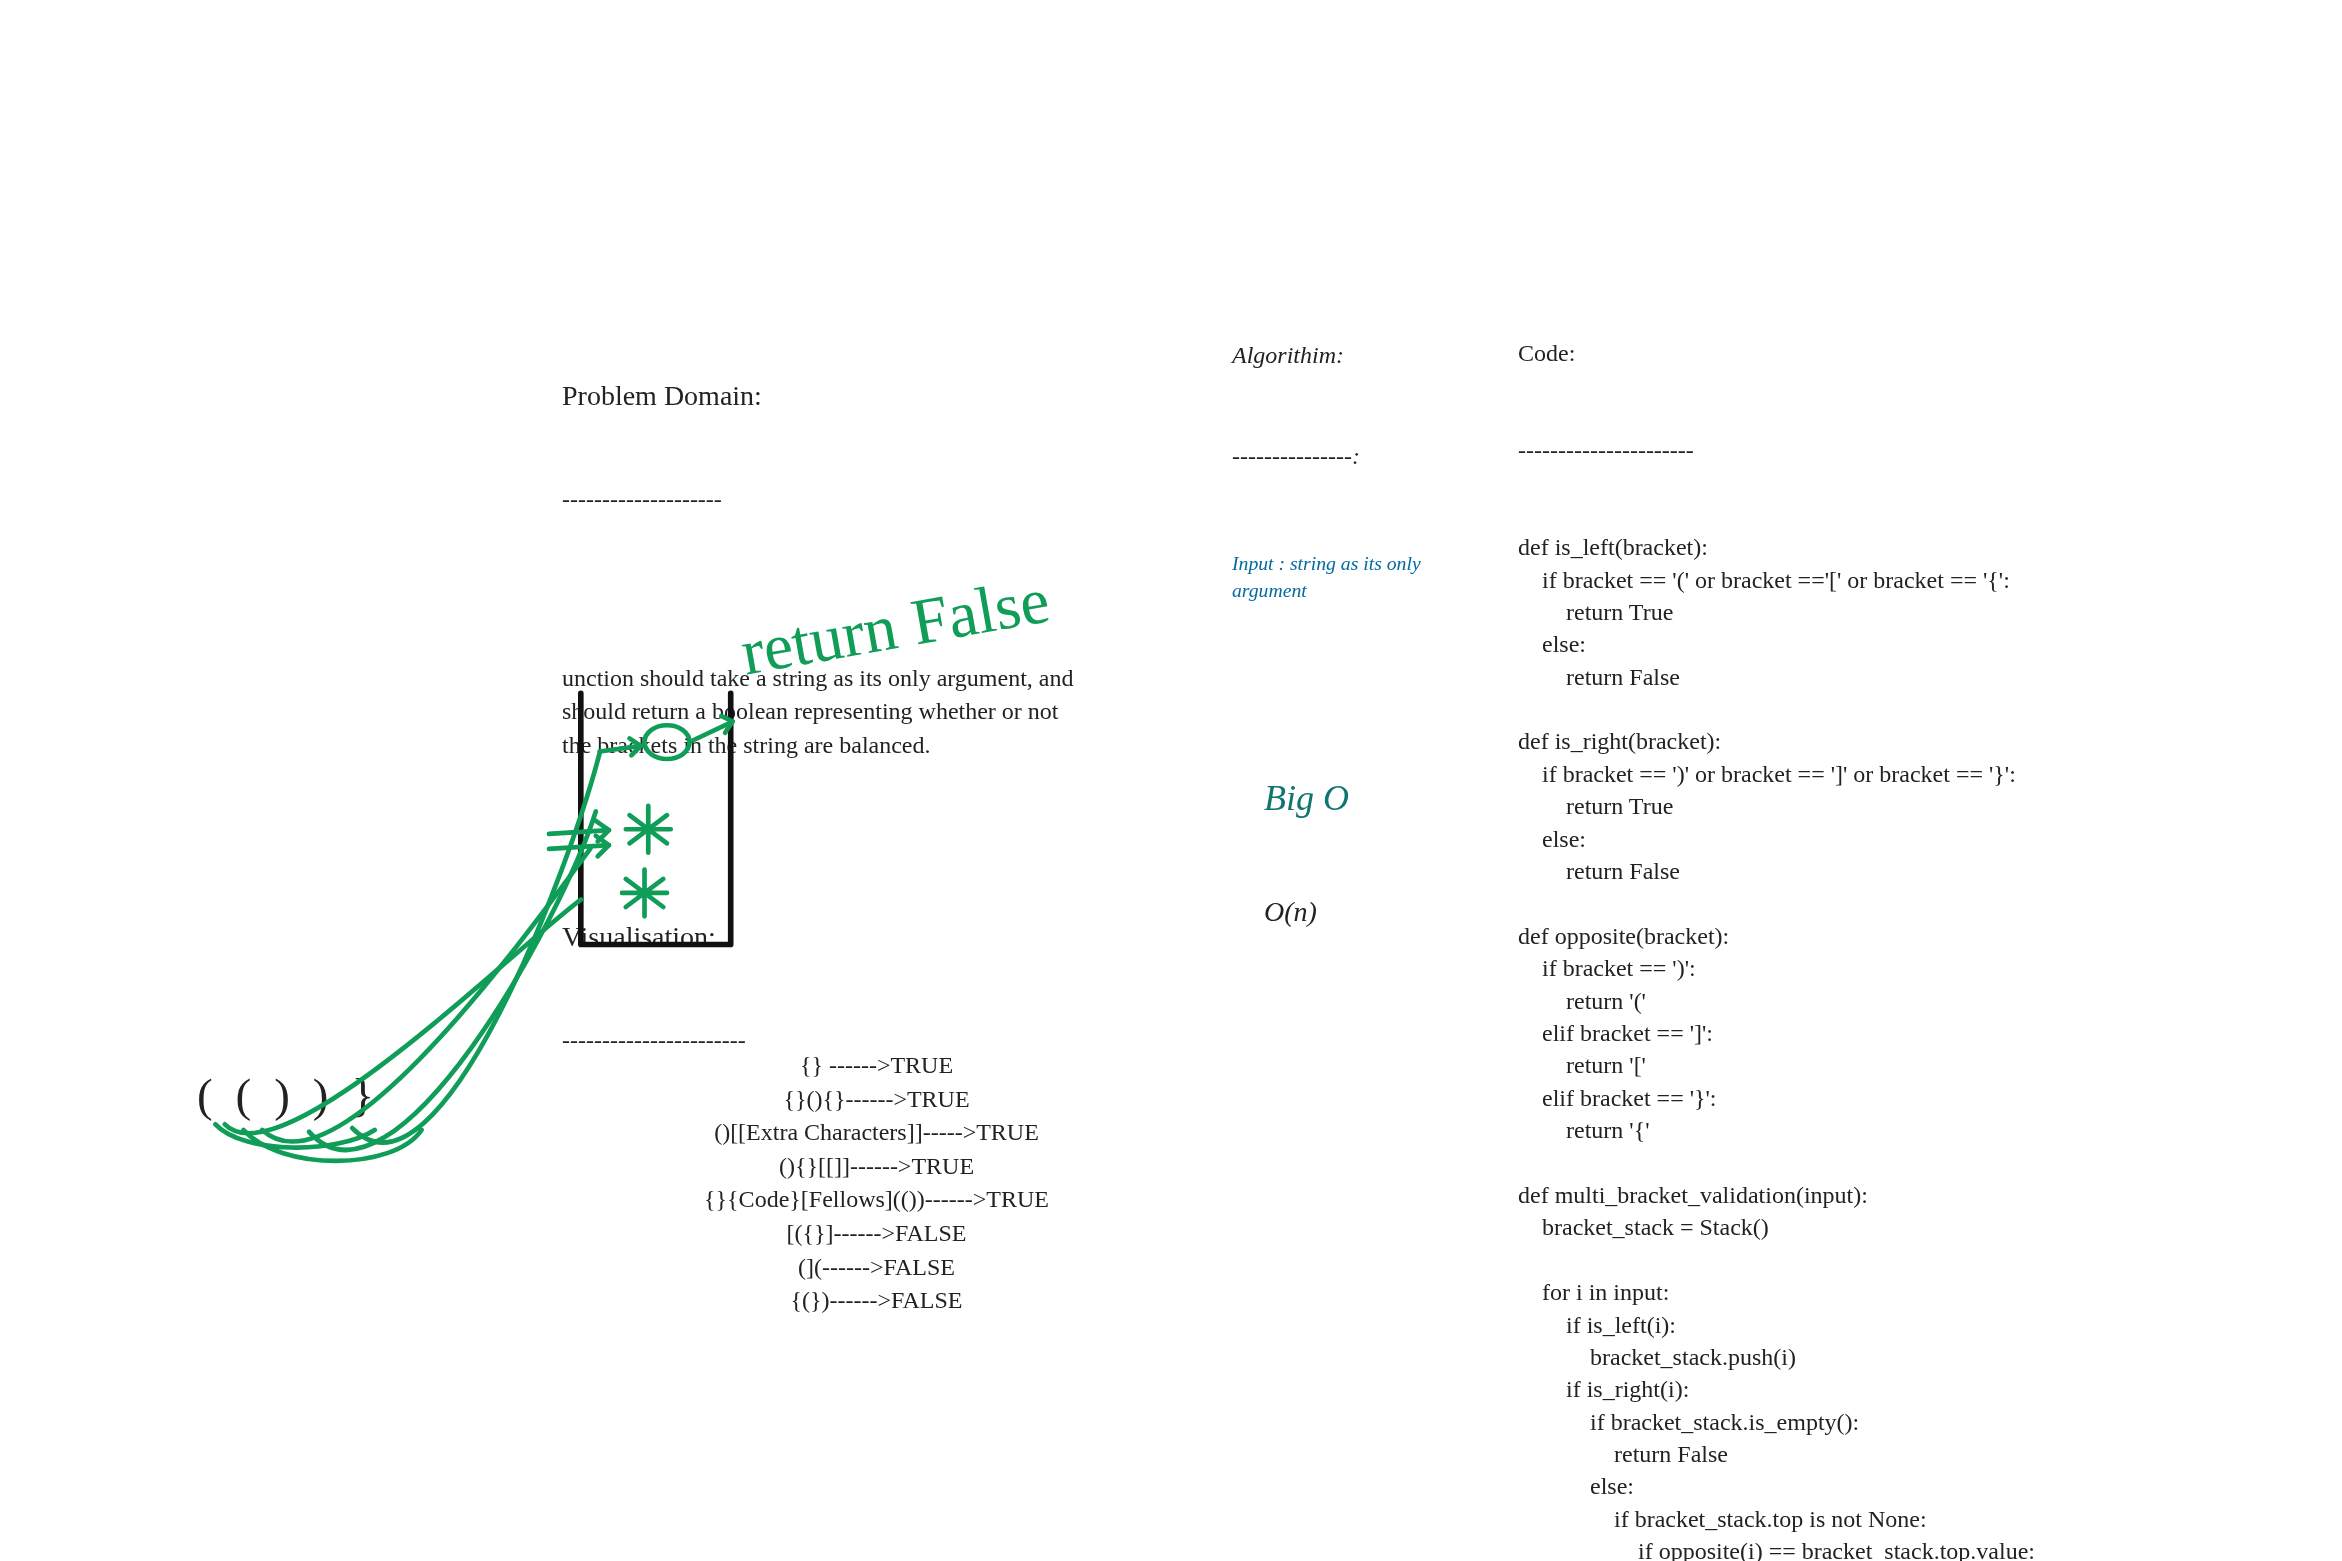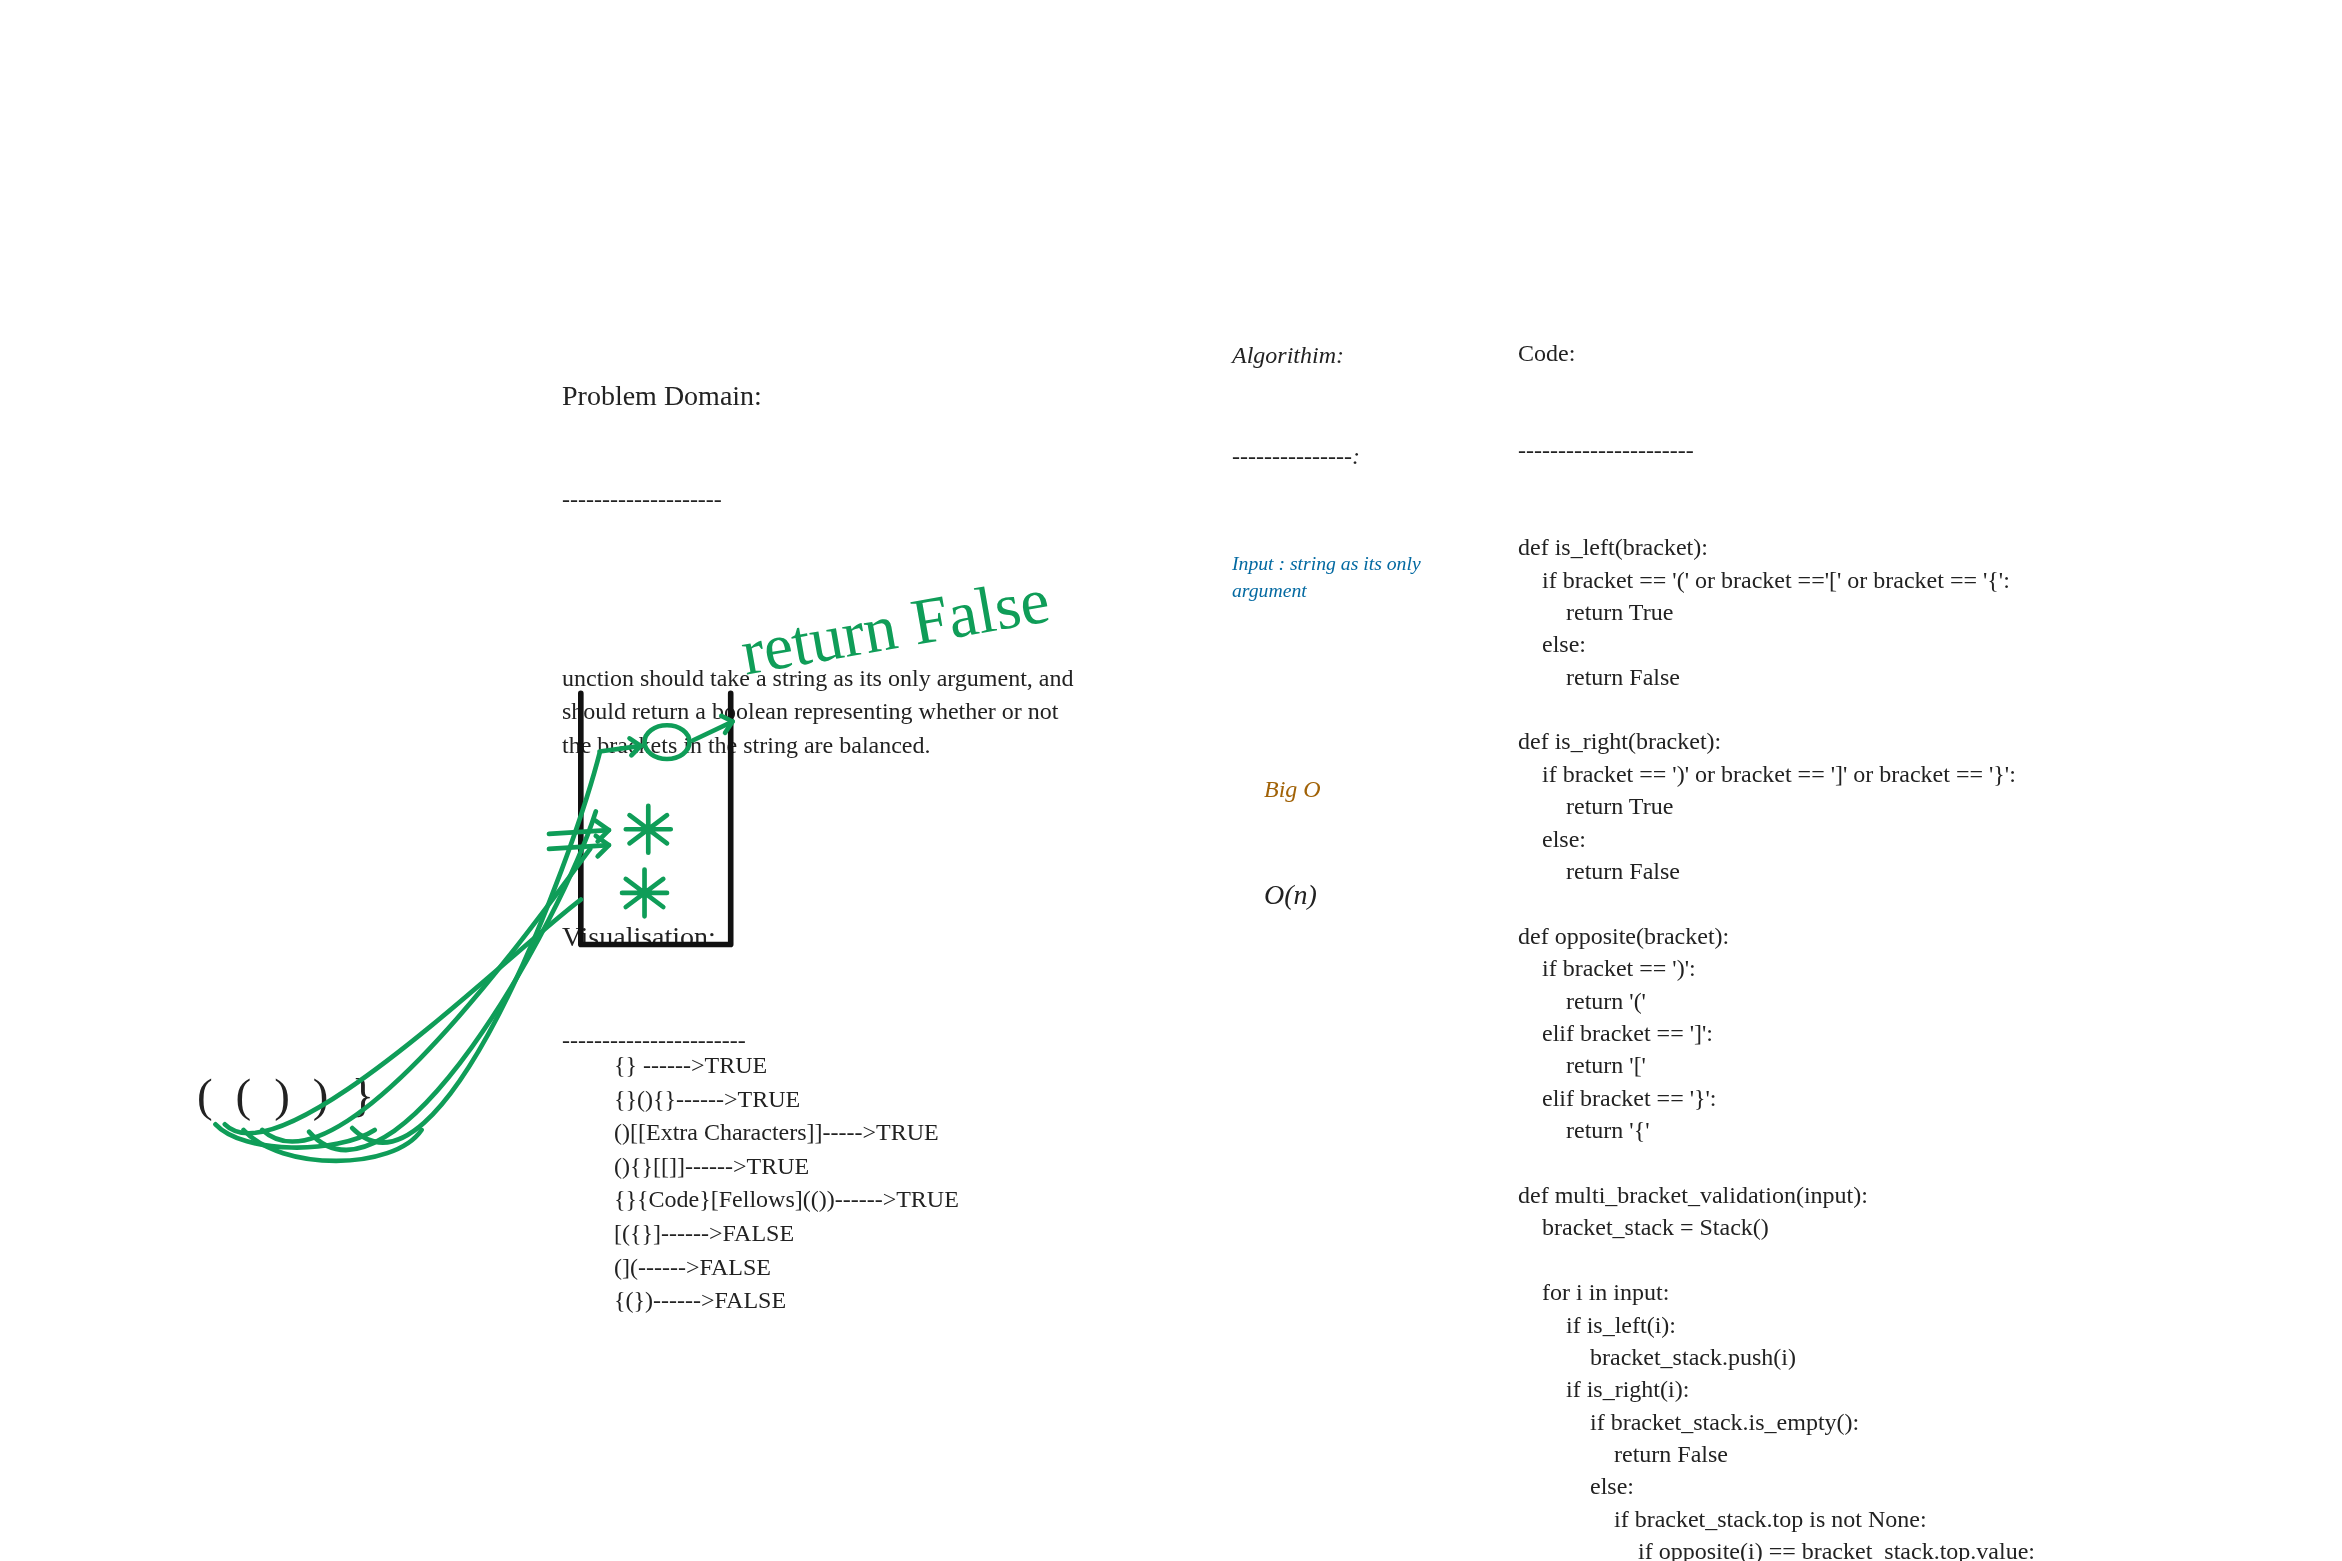--- a/index.html
+++ b/index.html
@@ -33,22 +33,22 @@
       line-height: 1.4;
       font-style: italic;
     }
     .col-algo .io {
       font-size: 19.7px;
       line-height: 1.35;
       color: #0369a1;
       margin-top: 9.4px;
     }
     .bigo-label {
-      color: #a16207;
-      font-size: 24px;
+      color: #0f766e;
+      font-size: 36px;
       margin-top: 22.5px;
       margin-left: 32px;
     }
     .bigo-value {
       font-size: 28px;
       margin-left: 32px;
       margin-top: 1px;
     }
     .col-code {
       left: 1518px;
@@ -58,20 +58,21 @@
       line-height: 1.35;
       font-family: "Segoe Script", "Comic Sans MS", cursive;
     }
     .examples {
       position: absolute;
       left: 614px;
       top: 1049px;
       width: 525px;
       font-size: 24px;
       line-height: 1.4;
+      text-align: center;
     }
     .bracket-seq {
       position: absolute;
       left: 197px;
       top: 1068px;
       font-family: Georgia, serif;
       font-size: 47px;
       color: #222;
       letter-spacing: 5.6px;
     }

